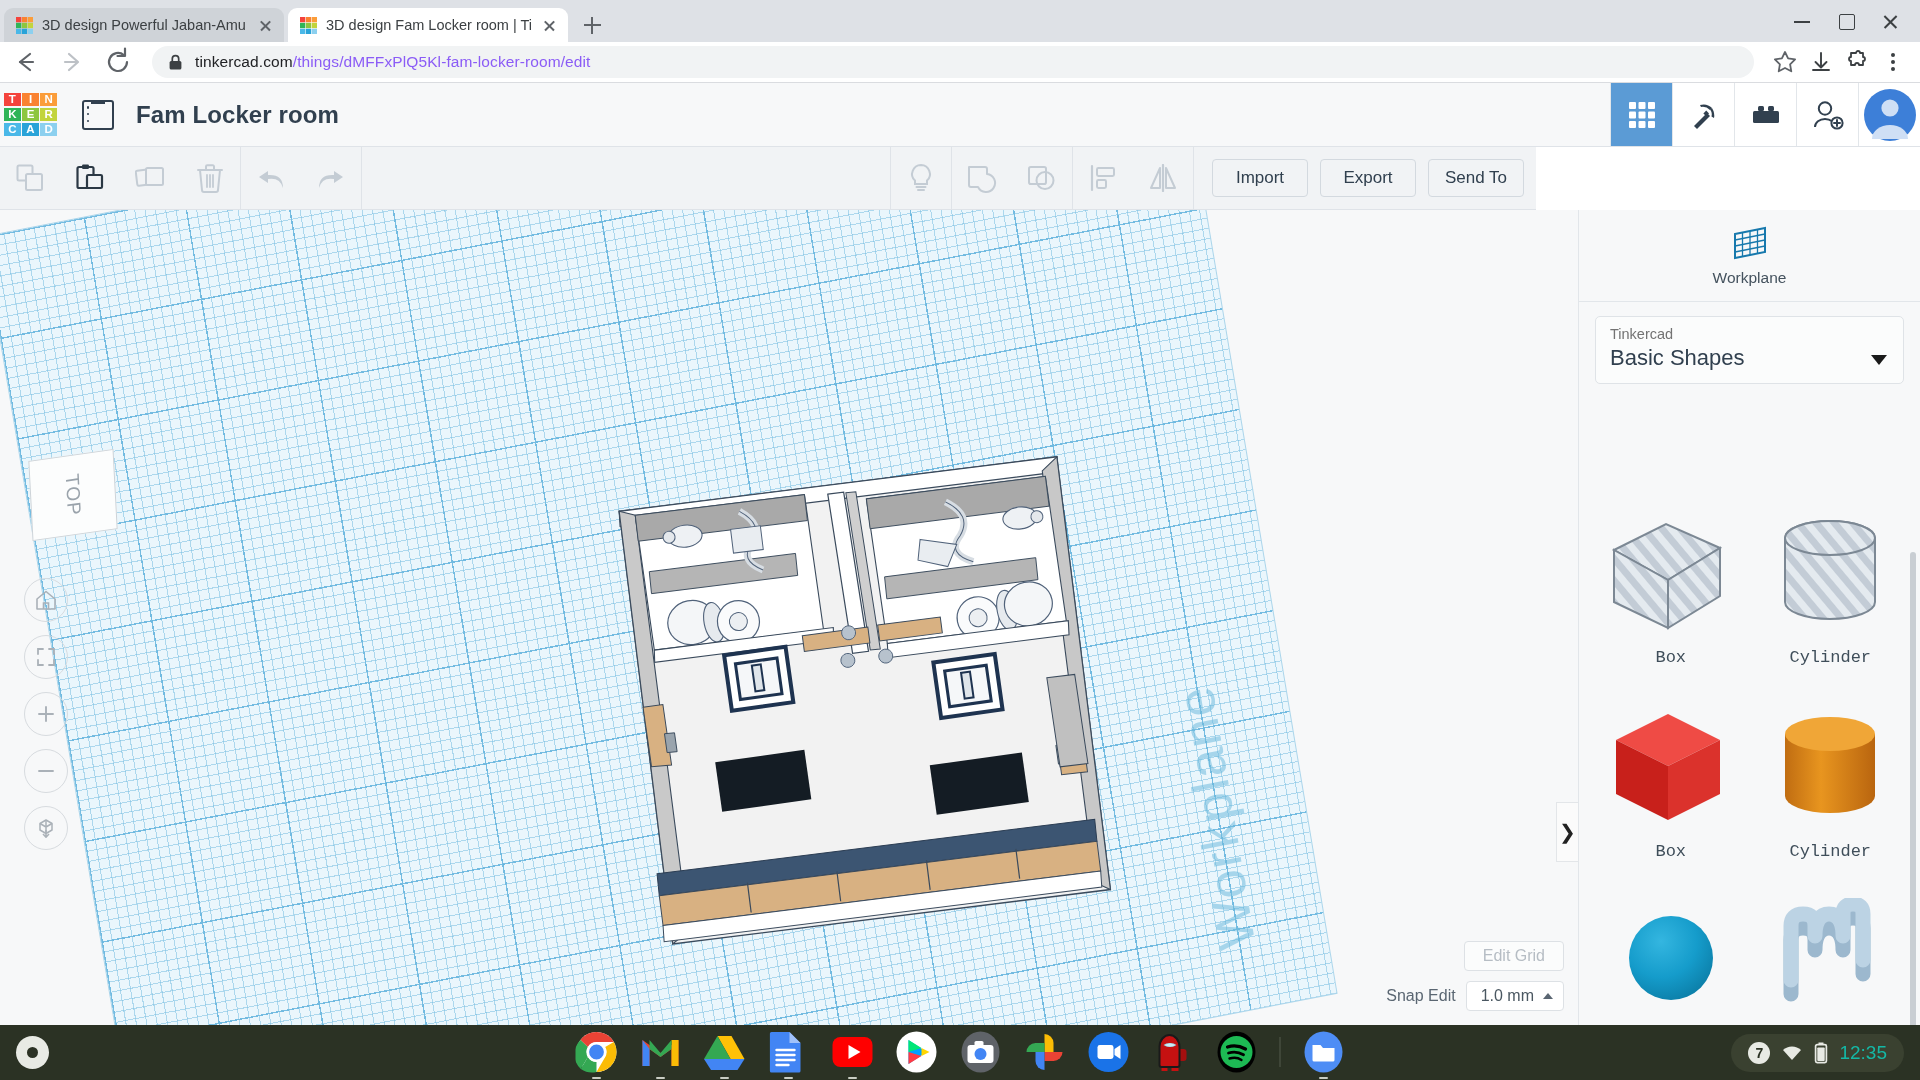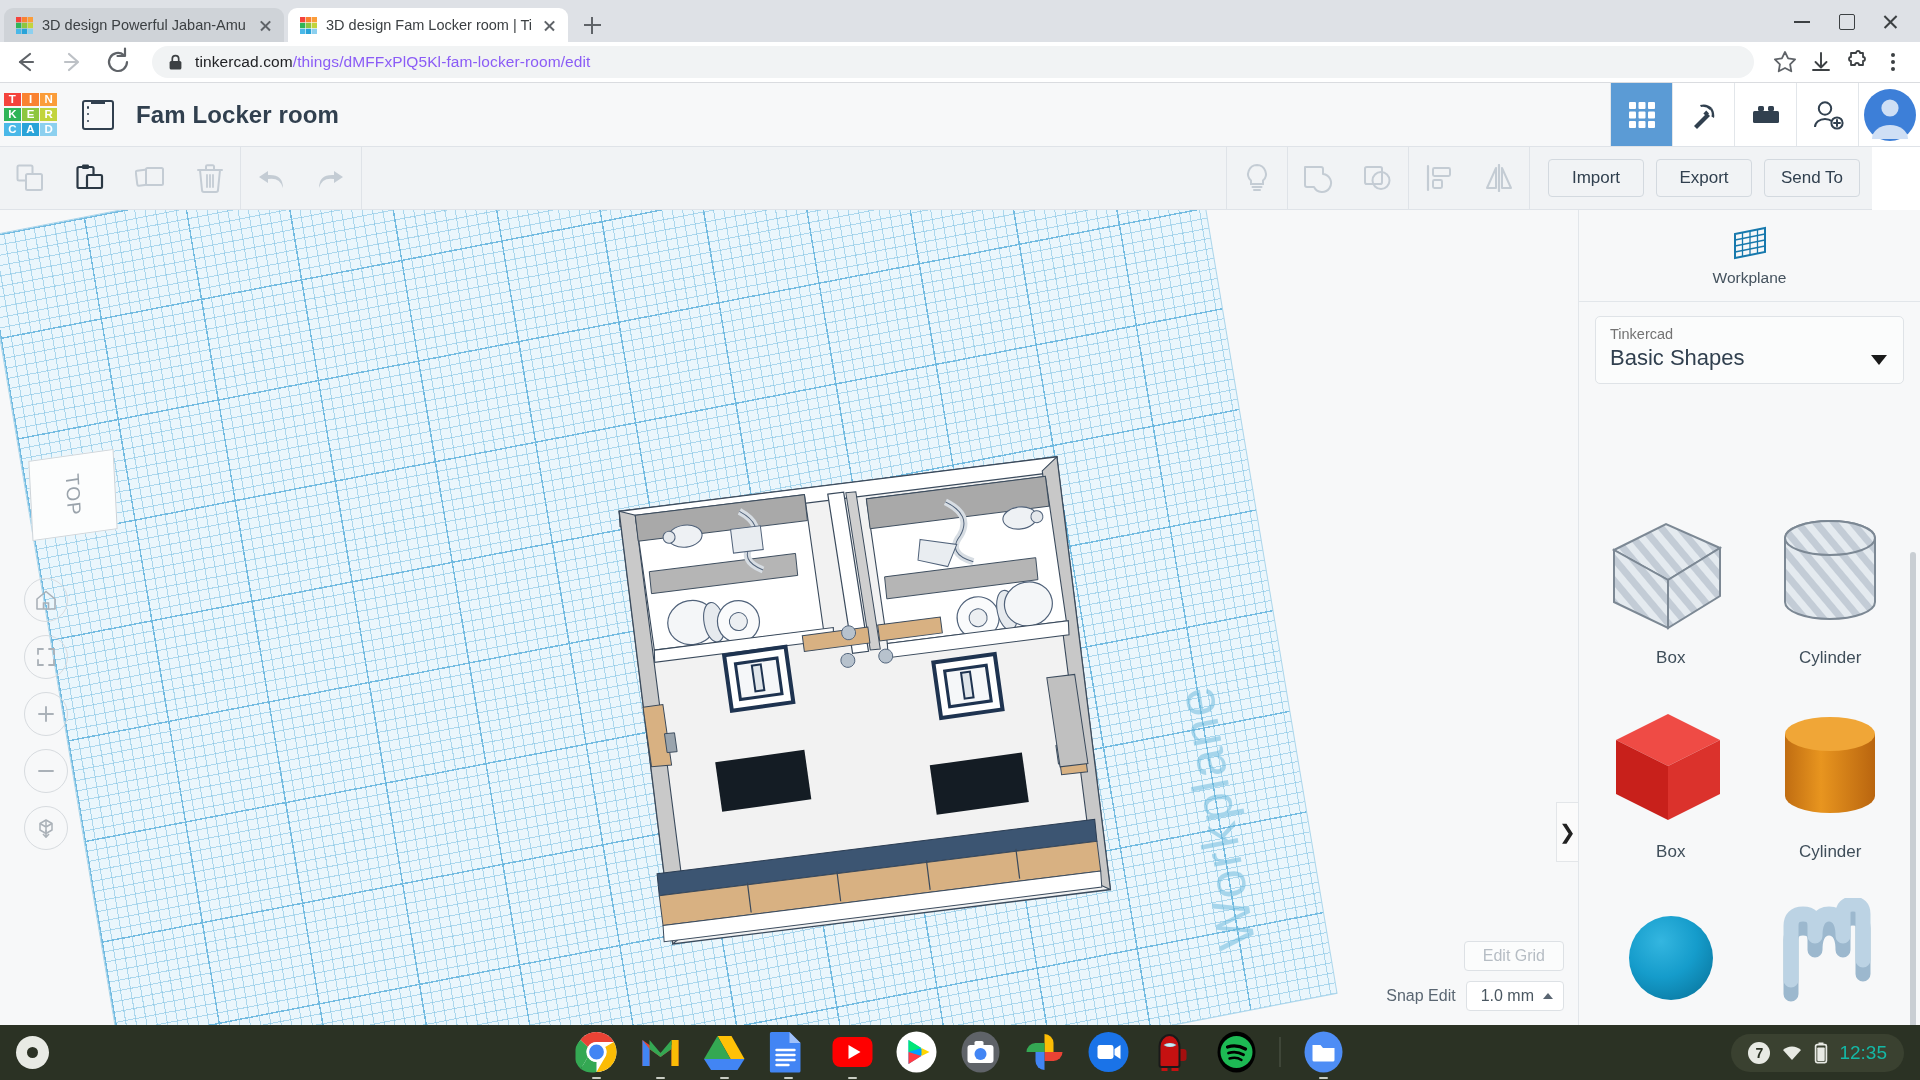--- a/index.html
+++ b/index.html
@@ -99,21 +99,21 @@
 
   .hdr-right { position:absolute; right:0; top:0; height:63px; display:flex; align-items:stretch; }
   .hdr-btn {
     width:62px; display:flex; align-items:center; justify-content:center;
     border-left:1px solid #e2e6ea; background:#fff;
   }
   .hdr-btn.active { background:#5b9bd5; }
   .hdr-avatar { width:62px; display:flex; align-items:center; justify-content:center; background:#fff; border-left:1px solid #e2e6ea;}
 
   .tc-toolbar {
-    position:absolute; left:0; top:64px; width:1872px; height:63px;
+    position:absolute; left:0; top:64px; width:1536px; height:63px;
     background:#f1f3f5; border-bottom:1px solid #dfe3e8;
     display:flex; align-items:center;
   }
   .tb-btn { width:60px; height:62px; display:flex; align-items:center; justify-content:center; }
   .tb-sep { width:1px; height:62px; background:#dfe3e8; }
   .tb-spacer { flex:1; }
   .tb-text-btn {
     height:38px; min-width:96px; border:1px solid #d3d9df; border-radius:4px;
     background:#f1f3f5; color:#31404f; font-size:17px;
     display:flex; align-items:center; justify-content:center; margin-right:12px;
@@ -196,21 +196,21 @@
   }
   .rp-select .cat { font-size:14.5px; color:#737373; margin-bottom:3px; }
   .rp-select .nam { font-size:22px; color:#31404f; }
   .rp-select .dn {
     position:absolute; right:16px; top:38px;
     width:0;height:0;border-left:8px solid transparent;border-right:8px solid transparent;border-top:10px solid #1a1a1a;
   }
 
   .shapes {
     position:absolute; left:0; top:272px; right:0; bottom:0;
-    overflow:hidden; padding:8px 10px 0 12px;
+    overflow:hidden; padding:8px 10px 0 12px;font-family:Liberation Mono, monospace;
   }
   .shape-grid { display:grid; grid-template-columns:1fr 1fr; gap:0; }
   .shape-cell { height:194px; display:flex; flex-direction:column; align-items:center; justify-content:flex-start; padding-top:20px; }
   .shape-cell .lbl { font-size:17px; color:#3f4e5a; margin-top:10px; }
   .shape-art { width:150px; height:128px; position:relative; }
   .sb-scroll {
     position:absolute; right:4px; top:70px; width:6px; height:500px;
     background:#c9ced3; border-radius:3px;
   }
 

